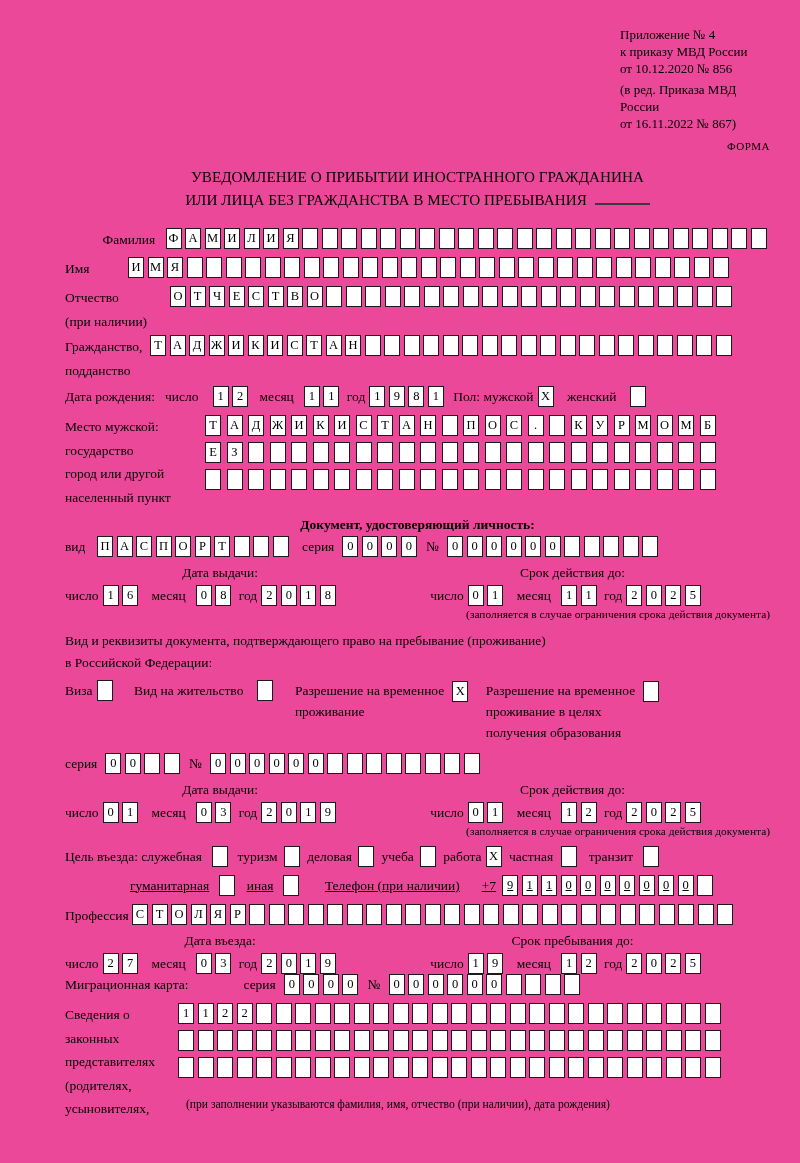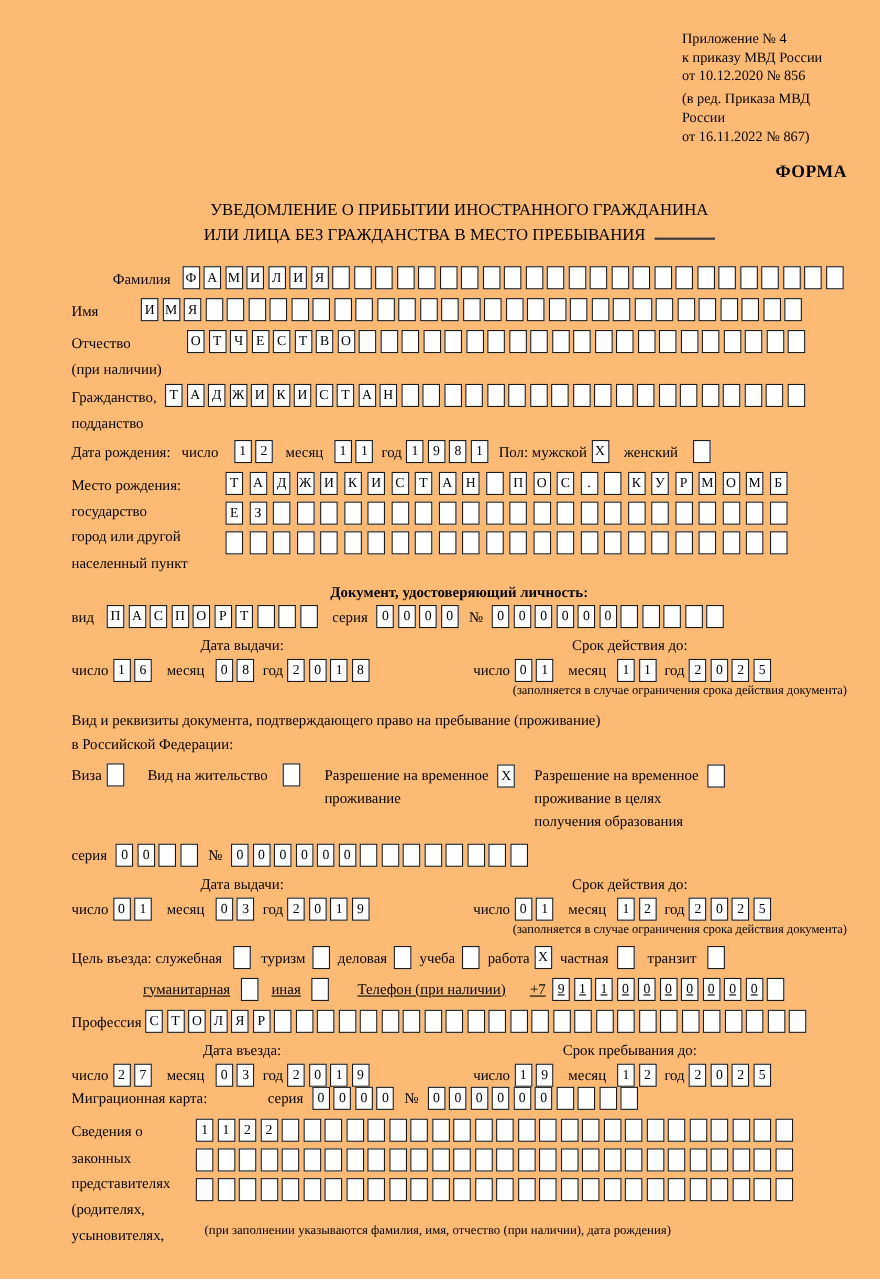--- a/index.html
+++ b/index.html
@@ -1,24 +1,24 @@
 <!DOCTYPE html>
 <html><head>
 <meta charset="utf-8">
 <style>
   html,body{margin:0;padding:0;background:#fff;}
   .page{
     width:800px;height:1163px;box-sizing:border-box;
     padding:26px 30px 10px 65px;
     font-family:"Liberation Serif","DejaVu Serif",serif;
-    color:#000;background:#fdba74;position:relative;overflow:hidden;
+    color:#000;background:#ec4899;position:relative;overflow:hidden;
   }
   .ref{margin-left:555px;font-size:13px;line-height:17px;}
   .ref .gap{margin-top:4px;}
-  .forma{text-align:right;font-weight:bold;font-size:16px;margin-top:16px;letter-spacing:.5px;}
+  .forma{text-align:right;font-weight:normal;font-size:11px;margin-top:8px;letter-spacing:.5px;}
   .title{text-align:center;font-weight:normal;font-size:15.2px;line-height:23px;margin-top:13px;}
   .uline{display:inline-block;width:55px;border-bottom:2px solid #3a3a3a;height:12px;margin-left:8px;}
   .section{font-weight:bold;font-size:13.7px;margin-top:24px;letter-spacing:.4px;}
   .frow{display:flex;align-items:flex-start;margin-top:6px;}
   .flabel{font-size:13.5px;line-height:23px;flex:none;}
   .lblblock{flex:none;font-size:13.5px;line-height:23px;}
   .lblblock div{line-height:23.5px;}
   .cells{display:flex;flex:none;}
   .cell{
     width:14px;height:19px;border:1.5px solid #1b1b1b;margin-right:3.5px;
@@ -242,21 +242,21 @@
         <span class="cell">X</span>
       </div>
     <span class="t ml10">женский</span>
     <div class="cells ml14">
         <span class="cell"></span>
       </div>
   </div>
 
   <div class="frow" style="margin-top:8px;">
     <div class="lblblock w140">
-      <div>Место рождения:</div>
+      <div>Место мужской:</div>
       <div>государство</div>
       <div>город или другой</div>
       <div>населенный пункт</div>
     </div>
     <div class="cellcol">
       <div class="cells sparse">
           <span class="cell">Т</span>
           <span class="cell">А</span>
           <span class="cell">Д</span>
           <span class="cell">Ж</span>

